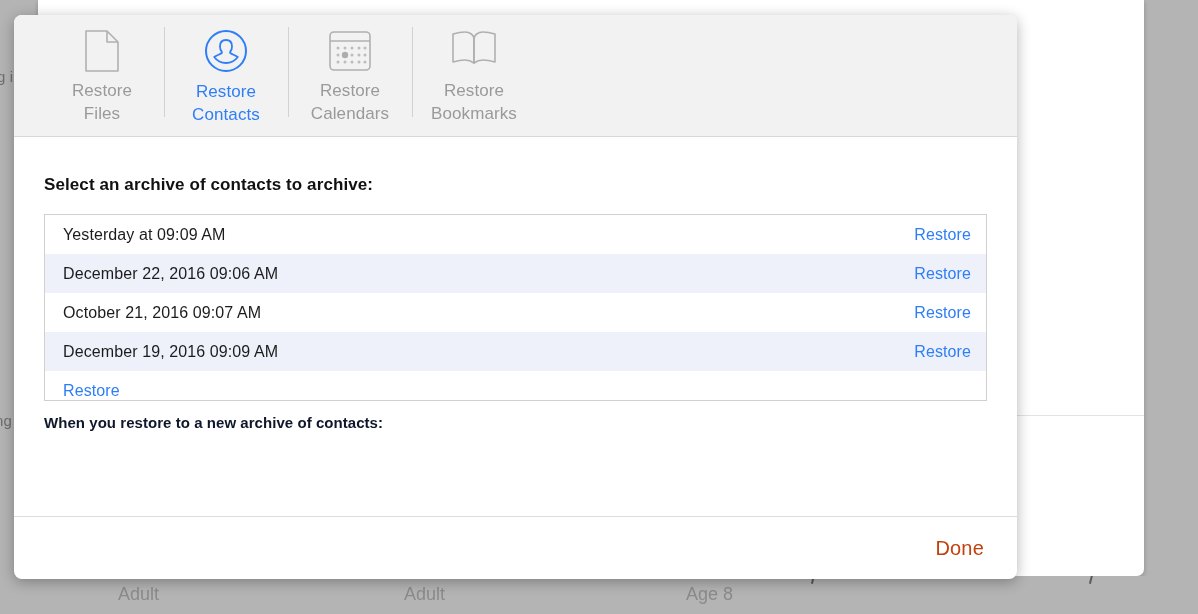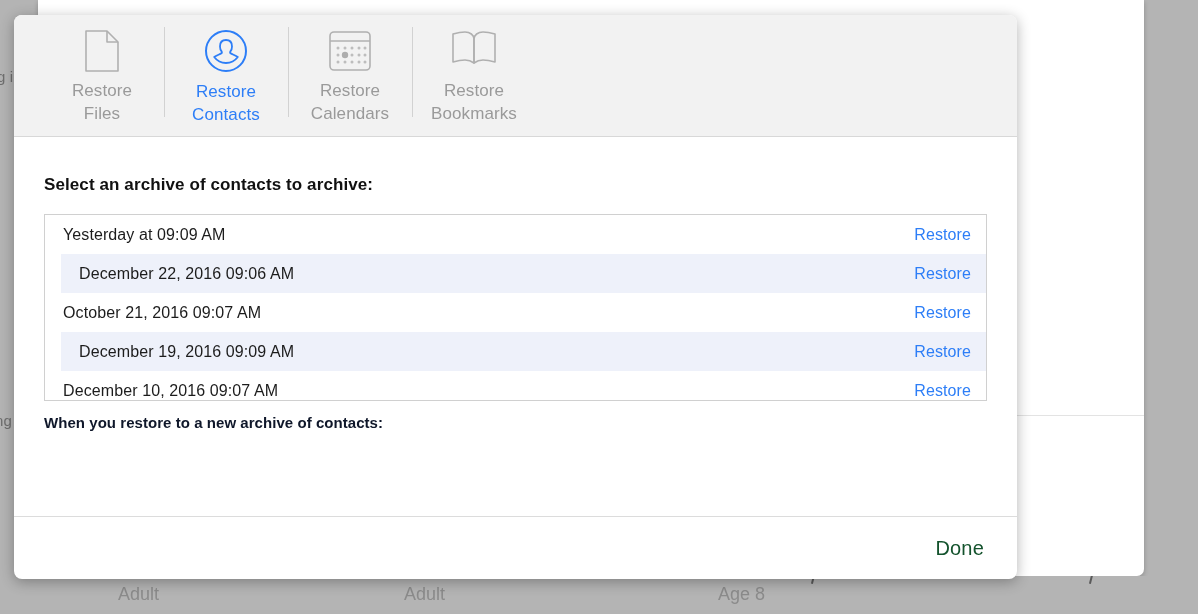--- a/index.html
+++ b/index.html
@@ -61,21 +61,21 @@
   }
   .bg-bottom-strip .cap {
     position: absolute;
     top: 8px;
     font-size: 18px;
     color: #8b8b8b;
     white-space: nowrap;
   }
   .bg-bottom-strip .c1 { left: 118px; }
   .bg-bottom-strip .c2 { left: 404px; }
-  .bg-bottom-strip .c3 { left: 686px; margin-left: 32px; }
+  .bg-bottom-strip .c3 { left: 686px; }
   .bg-bottom-tick {
     position: absolute;
     top: -1px;
     width: 2px;
     height: 9px;
     background: #5a5a5a;
     transform: rotate(14deg);
   }
 
   
@@ -161,21 +161,21 @@
     position: relative;
   }
   .archive-row {
     height: 39px;
     display: flex;
     align-items: center;
     justify-content: space-between;
     padding: 0 15px 0 18px;
     background: #ffffff;
   }
-  .archive-row.alt { background: #eef1fa; margin-left: 16px; }
+  .archive-row.alt { background: #eef1fa; }
   .archive-date {
     font-size: 16px;
     color: #1c1c1c;
     letter-spacing: .1px;
   }
   .archive-restore {
     font-size: 16px;
     color: #2d7ef7;
     letter-spacing: .1px;
     cursor: default;
@@ -216,21 +216,21 @@
     flex: 0 0 auto;
     height: 63px;
     border-top: 1px solid #dcdcdc;
     display: flex;
     align-items: center;
     justify-content: flex-end;
     padding-right: 33px;
   }
   .done-button {
     font-size: 20px;
-    color: #14532d;
+    color: #c2410c;
     letter-spacing: .2px;
     cursor: default;
     background: none;
     border: none;
     font-family: inherit;
   }
 </style>
 </head>
 <body>
 
@@ -342,21 +342,20 @@
       </div>
       <div class="archive-row">
         <span class="archive-date">October 21, 2016 09:07 AM</span>
         <span class="archive-restore">Restore</span>
       </div>
       <div class="archive-row alt">
         <span class="archive-date">December 19, 2016 09:09 AM</span>
         <span class="archive-restore">Restore</span>
       </div>
       <div class="archive-row">
-        <span class="archive-date">December 10, 2016 09:07 AM</span>
         <span class="archive-restore">Restore</span>
       </div>
     </div>
 
     <div class="notes">
       <div class="notes-title">When you restore to a new archive of contacts:</div>
     </div>
 
   </div>
 

